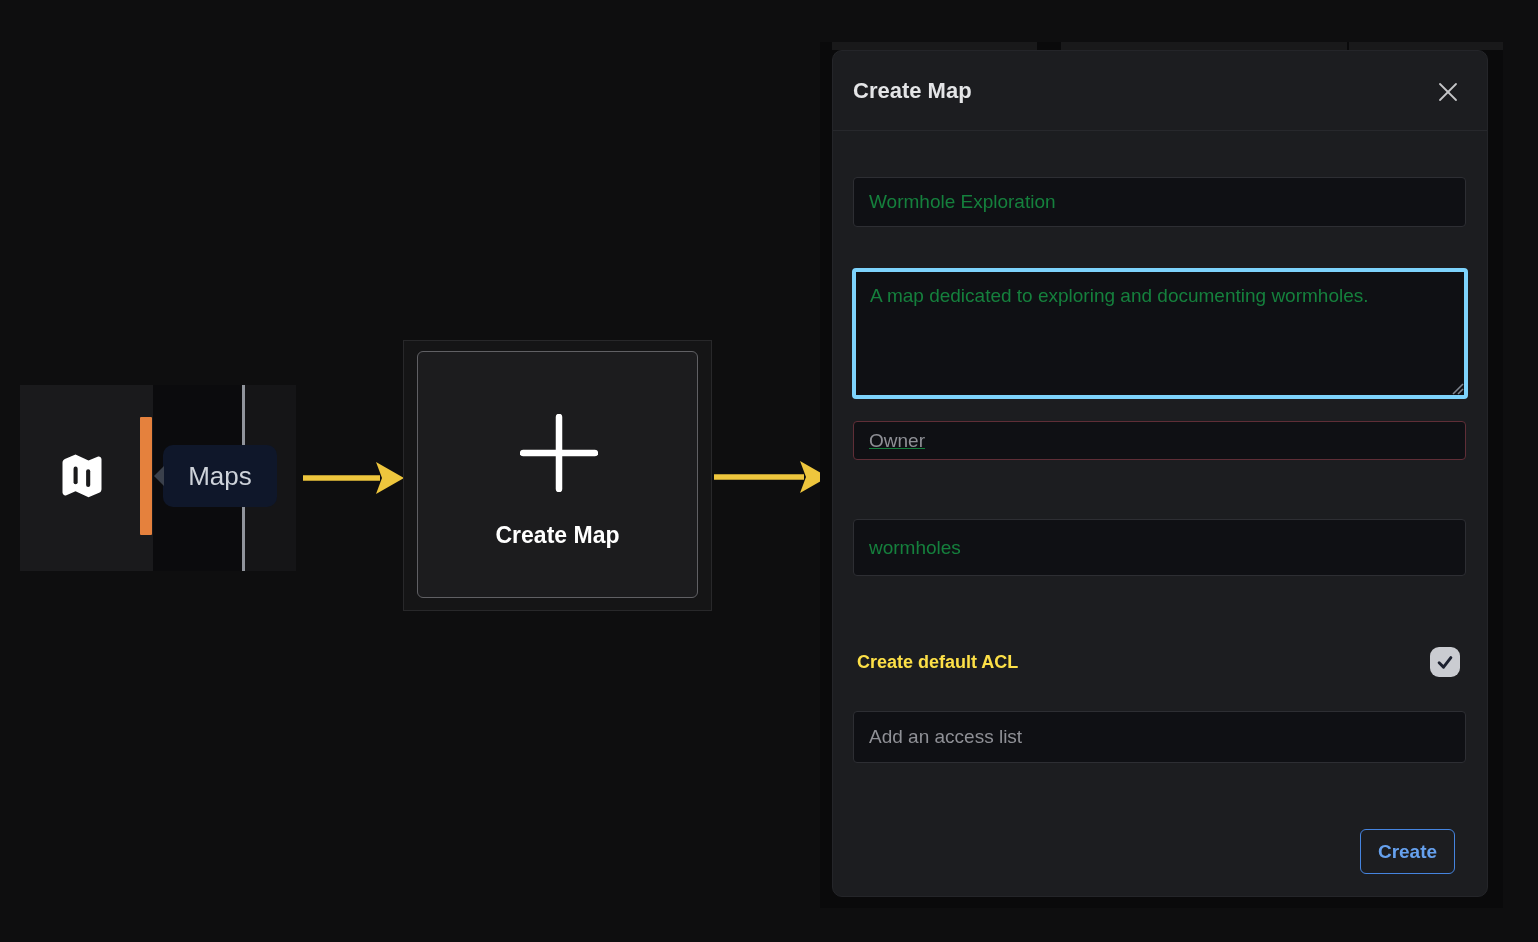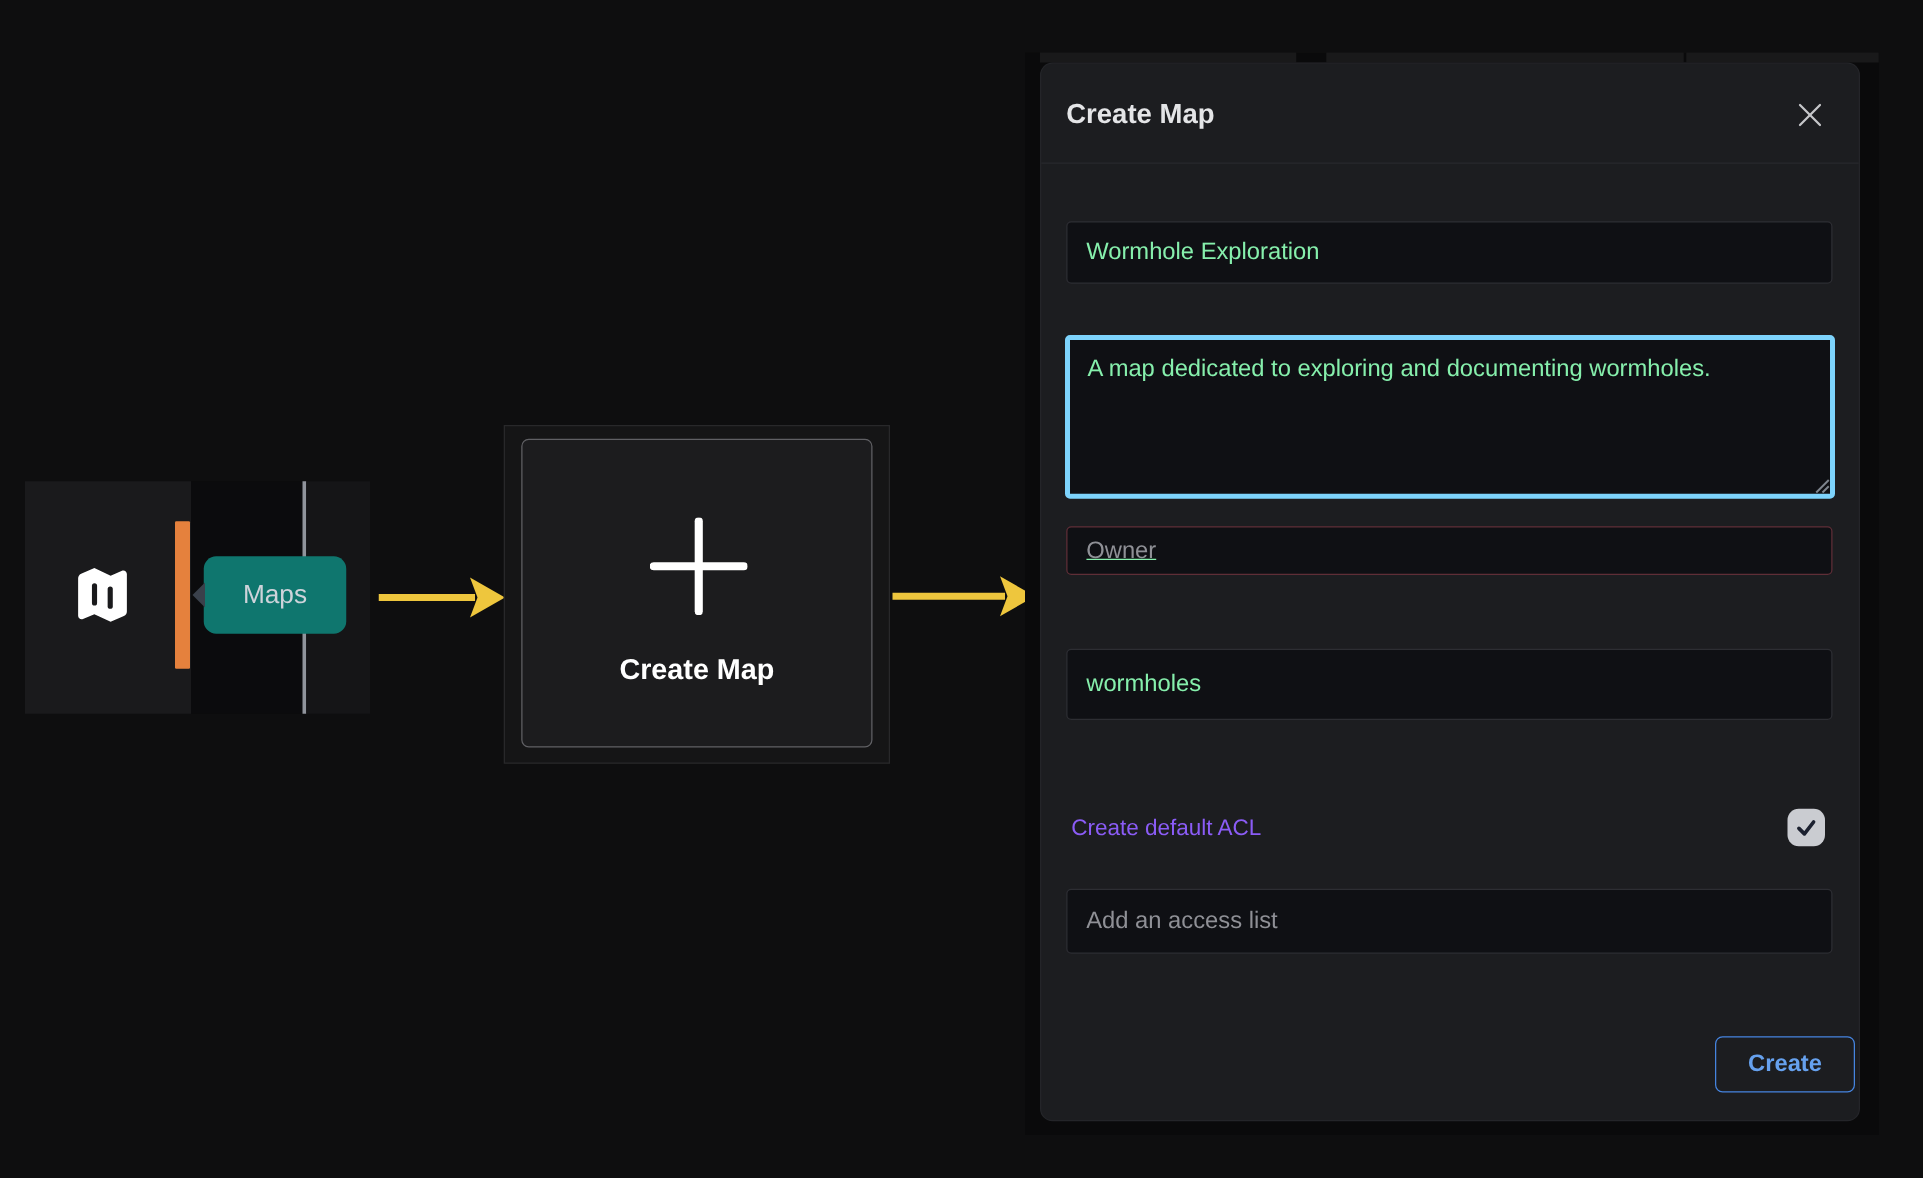--- a/index.html
+++ b/index.html
@@ -16,23 +16,23 @@
   
   .sidebar-panel { left:20px; top:385px; width:276px; height:186px; background:#0c0c0e; }
   .nav-section   { position:absolute; left:0; top:0; width:133px; height:186px; background:#1a1a1c; }
   .map-icon-wrap { position:absolute; left:36px; top:63px; width:52px; height:58px; }
   .active-bar    { position:absolute; left:120px; top:32px; width:12px; height:118px; background:#e5813d; border-radius:1px; }
   .content-col   { position:absolute; left:133px; top:0; width:92px; height:186px; background:#0b0b0d; }
   .scroll-line   { position:absolute; left:222px; top:0; width:3px; height:186px; background:#90949c; }
   .right-col     { position:absolute; left:225px; top:0; width:51px; height:186px; background:#151517; }
   .tooltip {
     position:absolute; left:143px; top:60px; width:114px; height:62px;
-    background:#0f766e; border-radius:10px; z-index:3;
+    background:#0f172a; border-radius:10px; z-index:3;
     display:flex; align-items:center; justify-content:center;
-    font-size:21px; color:#ced3da;
+    font-size:26px; color:#ced3da;
   }
   .tooltip-arrow {
     position:absolute; left:-9px; top:21px; width:0; height:0;
     border-top:10px solid transparent; border-bottom:10px solid transparent;
     border-right:10px solid #3a404b;
   }
 
   
   .flow-arrow { overflow:visible; }
 
@@ -64,47 +64,47 @@
   }
   .modal-title {
     position:absolute; left:20px; top:0; height:80px; line-height:80px;
     font-size:22px; font-weight:bold; color:#e4e5e7;
   }
   .close-btn { position:absolute; left:603px; top:29px; width:24px; height:24px; cursor:pointer; }
 
   .field {
     position:absolute; left:20px; width:613px;
     background:#0f1014; border:1px solid #2d2e33; border-radius:4px;
-    color:#86efac; font-size:19px; font-family:"Liberation Sans", sans-serif;
+    color:#15803d; font-size:19px; font-family:"Liberation Sans", sans-serif;
     padding:0 15px; outline:none;
   }
   .field::placeholder { color:#8f9096; opacity:1; }
   .field-name   { top:126px; height:50px; }
   .field-desc {
     top:217px; left:19px; width:616px; height:131px;
     border:4px solid #7dd3fc; border-radius:4px;
     padding:11px 14px; resize:none; line-height:1.35;
   }
   .field-owner  { top:370px; height:39px; border-color:#5f2e37;text-decoration:underline; }
   .field-tag    { top:468px; height:57px; }
   .field-access { top:660px; height:52px; }
   .resize-handle { position:absolute; left:617px; top:330px; width:14px; height:14px; }
 
   .acl-row {
     position:absolute; left:24px; top:596px; width:603px; height:30px;
     display:flex; align-items:center; justify-content:space-between;
   }
-  .acl-label { font-size:18px; color:#8b5cf6; }
+  .acl-label { font-size:18px; color:#fde047;font-weight:bold; }
   .checkbox {
     width:30px; height:30px; background:#caccd1; border-radius:9px;
     display:flex; align-items:center; justify-content:center; cursor:pointer;
   }
 
   .create-btn {
-    position:absolute; left:539px; top:778px; width:112px; height:45px;
+    position:absolute; left:527px; top:778px; width:95px; height:45px;
     background:transparent; border:1.5px solid #4584df; border-radius:6px;
     color:#66a1ee; font-size:19px; font-weight:600;
     font-family:"Liberation Sans", sans-serif; cursor:pointer;
   }
 </style>
 </head>
 <body>
 
 <div class="abs sidebar-panel">
   <div class="nav-section"></div>

